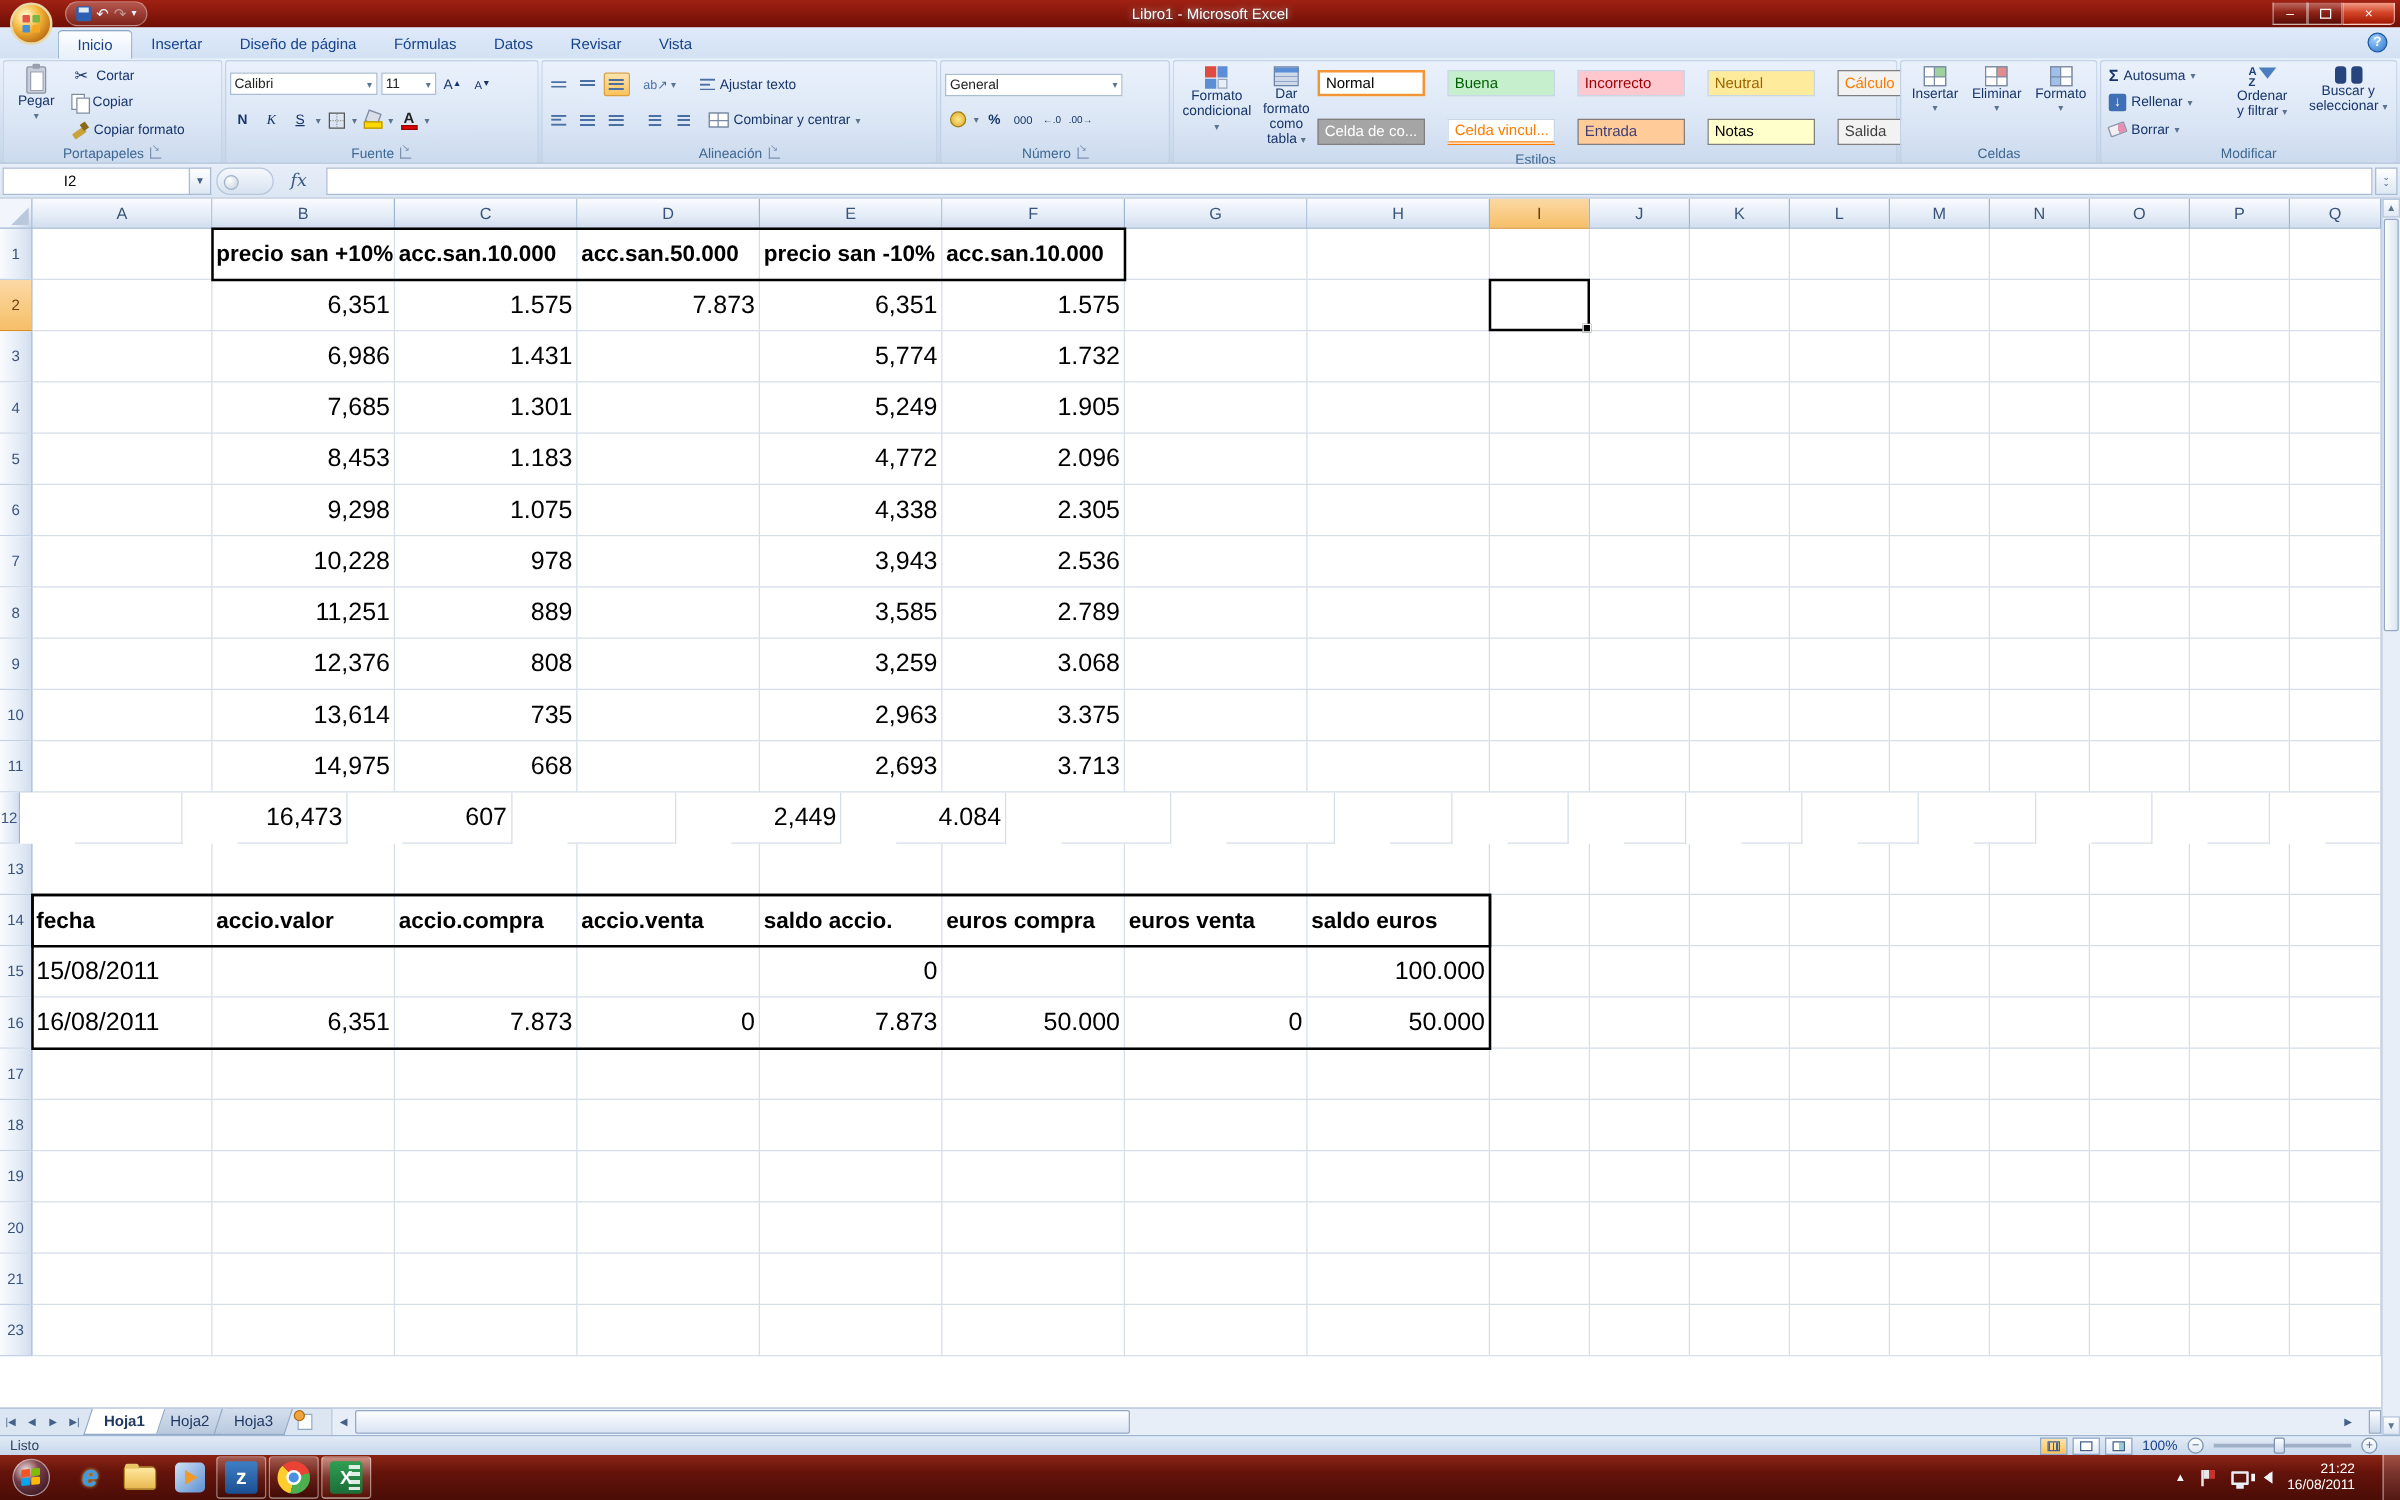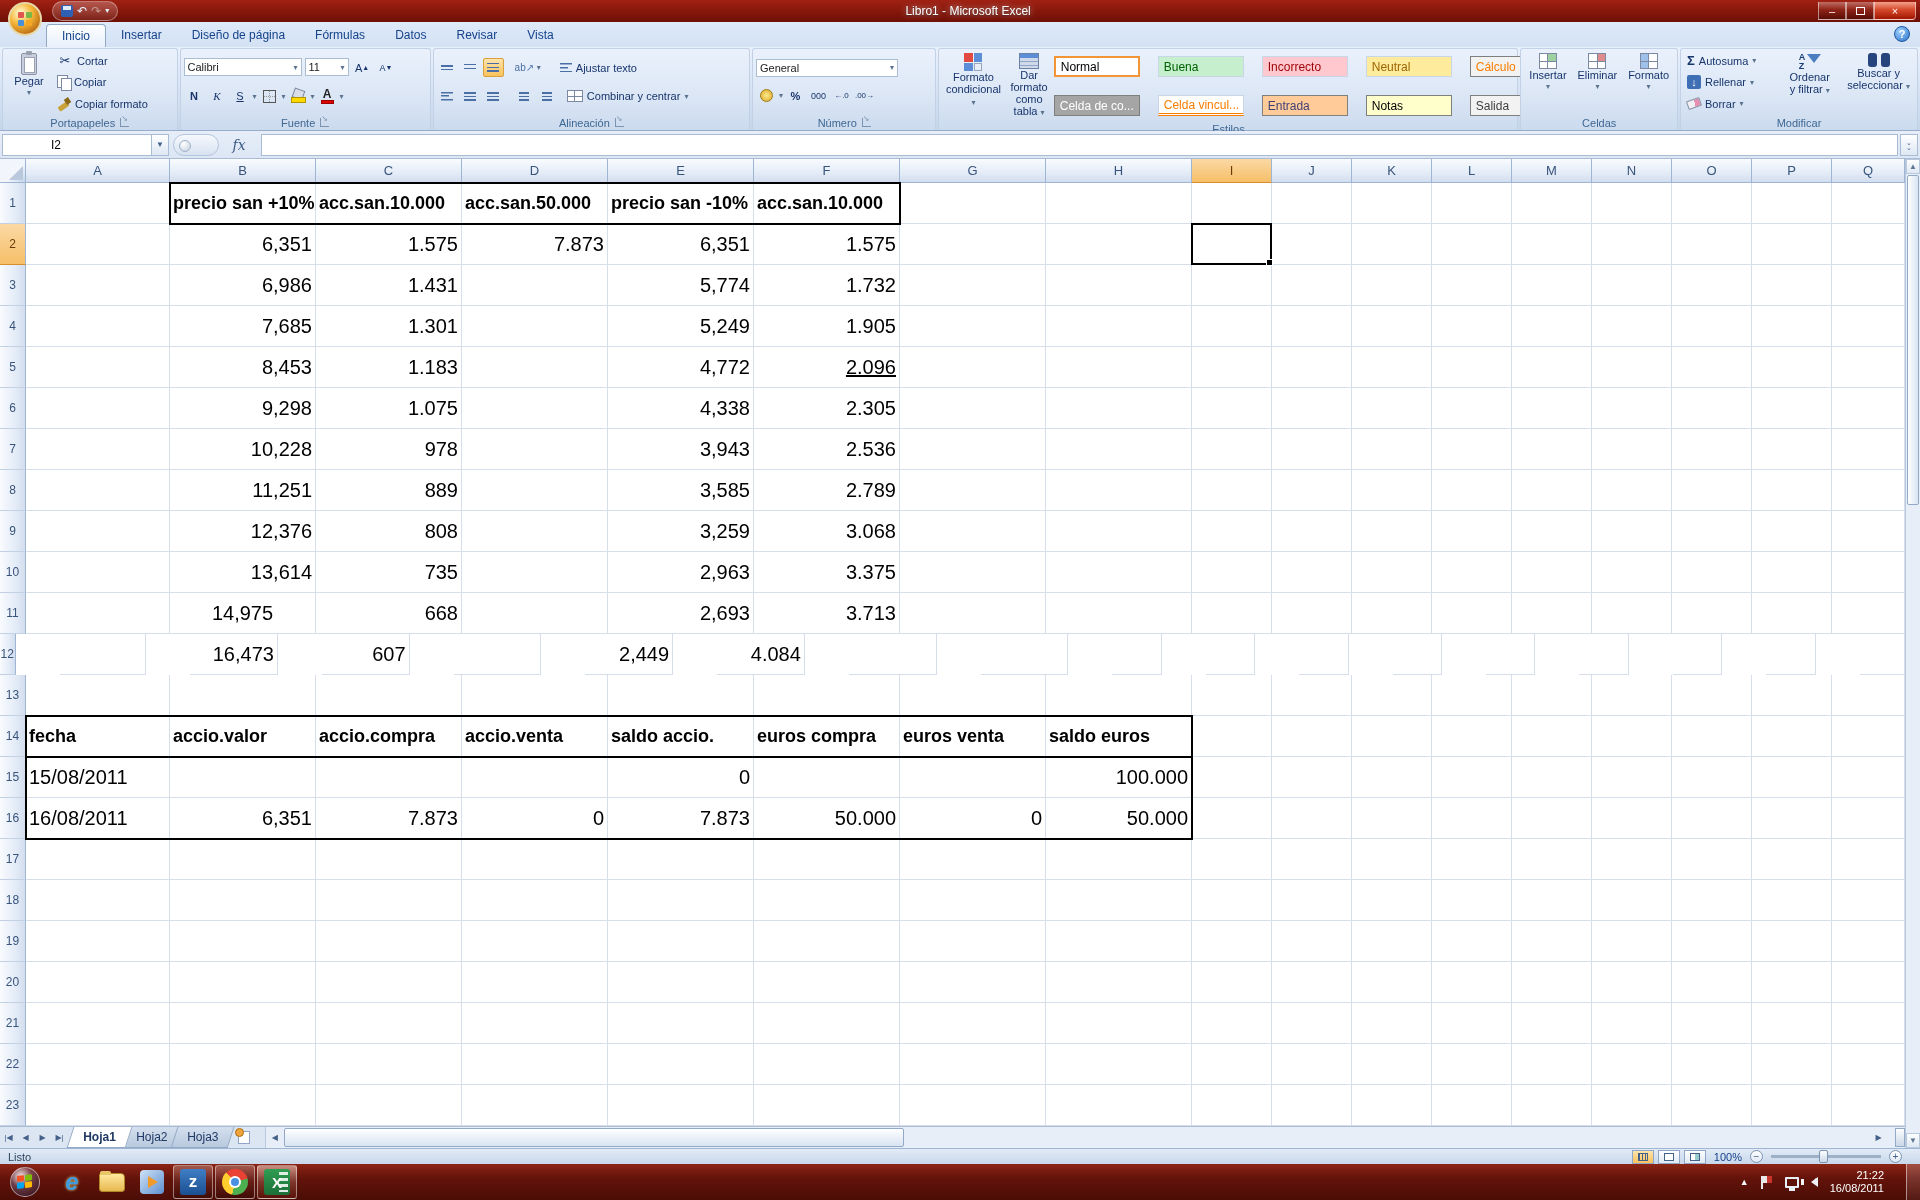--- a/index.html
+++ b/index.html
@@ -654,21 +654,21 @@
         <div class="cell" style="width: 80px;"></div>
         <div class="cell" style="width: 73px;"></div>
       </div>
       <div class="gridrow" style="height: 41px;">
         <div class="rh">5</div>
         <div class="cell" style="width: 144px;"></div>
         <div class="cell r" style="width: 146px;">8,453</div>
         <div class="cell r" style="width: 146px;">1.183</div>
         <div class="cell" style="width: 146px;"></div>
         <div class="cell r" style="width: 146px;">4,772</div>
-        <div class="cell r" style="width: 146px; text-decoration: underline;">2.096</div>
+        <div class="cell r" style="width: 146px;">2.096</div>
         <div class="cell" style="width: 146px;"></div>
         <div class="cell" style="width: 146px;"></div>
         <div class="cell" style="width: 80px;"></div>
         <div class="cell" style="width: 80px;"></div>
         <div class="cell" style="width: 80px;"></div>
         <div class="cell" style="width: 80px;"></div>
         <div class="cell" style="width: 80px;"></div>
         <div class="cell" style="width: 80px;"></div>
         <div class="cell" style="width: 80px;"></div>
         <div class="cell" style="width: 80px;"></div>
@@ -770,21 +770,21 @@
         <div class="cell" style="width: 80px;"></div>
         <div class="cell" style="width: 80px;"></div>
         <div class="cell" style="width: 80px;"></div>
         <div class="cell" style="width: 80px;"></div>
         <div class="cell" style="width: 80px;"></div>
         <div class="cell" style="width: 73px;"></div>
       </div>
       <div class="gridrow" style="height: 41px;">
         <div class="rh">11</div>
         <div class="cell" style="width: 144px;"></div>
-        <div class="cell r" style="width: 146px; text-align: center;">14,975</div>
+        <div class="cell r" style="width: 146px;">14,975</div>
         <div class="cell r" style="width: 146px;">668</div>
         <div class="cell" style="width: 146px;"></div>
         <div class="cell r" style="width: 146px;">2,693</div>
         <div class="cell r" style="width: 146px;">3.713</div>
         <div class="cell" style="width: 146px;"></div>
         <div class="cell" style="width: 146px;"></div>
         <div class="cell" style="width: 80px;"></div>
         <div class="cell" style="width: 80px;"></div>
         <div class="cell" style="width: 80px;"></div>
         <div class="cell" style="width: 80px;"></div>
@@ -988,40 +988,20 @@
         <div class="cell" style="width: 80px;"></div>
         <div class="cell" style="width: 80px;"></div>
         <div class="cell" style="width: 80px;"></div>
         <div class="cell" style="width: 80px;"></div>
         <div class="cell" style="width: 80px;"></div>
         <div class="cell" style="width: 80px;"></div>
         <div class="cell" style="width: 80px;"></div>
         <div class="cell" style="width: 73px;"></div>
       </div>
       <div class="gridrow" style="height: 41px;">
-        <div class="rh">22</div>
-        <div class="cell" style="width: 144px;"></div>
-        <div class="cell" style="width: 146px;"></div>
-        <div class="cell" style="width: 146px;"></div>
-        <div class="cell" style="width: 146px;"></div>
-        <div class="cell" style="width: 146px;"></div>
-        <div class="cell" style="width: 146px;"></div>
-        <div class="cell" style="width: 146px;"></div>
-        <div class="cell" style="width: 146px;"></div>
-        <div class="cell" style="width: 80px;"></div>
-        <div class="cell" style="width: 80px;"></div>
-        <div class="cell" style="width: 80px;"></div>
-        <div class="cell" style="width: 80px;"></div>
-        <div class="cell" style="width: 80px;"></div>
-        <div class="cell" style="width: 80px;"></div>
-        <div class="cell" style="width: 80px;"></div>
-        <div class="cell" style="width: 80px;"></div>
-        <div class="cell" style="width: 73px;"></div>
-      </div>
-      <div class="gridrow" style="height: 41px;">
         <div class="rh">23</div>
         <div class="cell" style="width: 144px;"></div>
         <div class="cell" style="width: 146px;"></div>
         <div class="cell" style="width: 146px;"></div>
         <div class="cell" style="width: 146px;"></div>
         <div class="cell" style="width: 146px;"></div>
         <div class="cell" style="width: 146px;"></div>
         <div class="cell" style="width: 146px;"></div>
         <div class="cell" style="width: 146px;"></div>
         <div class="cell" style="width: 80px;"></div>

